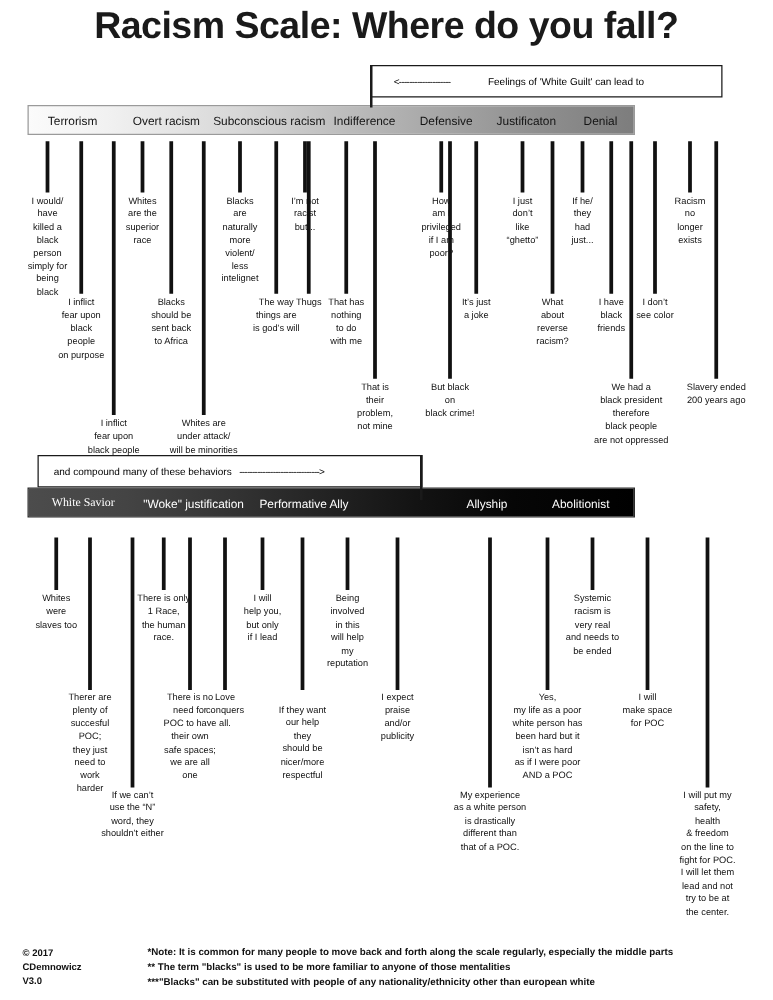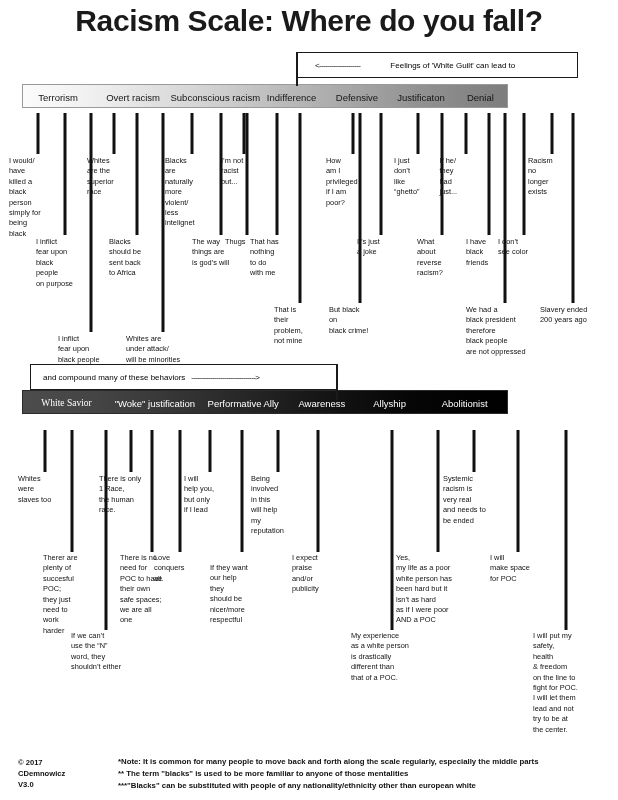--- a/index.html
+++ b/index.html
@@ -129,21 +129,21 @@
     left: 50%;
     transform: translateX(-50%);
     top: 0;
     width: 3px;
     background: #111111;
   }
   .entry .lbl {
     position: absolute;
     left: 50%;
     transform: translateX(-50%);
-    text-align: left;
+    text-align: center;
     font-size: 7.4px;
     line-height: 10.4px;
     color: #111111;
     white-space: pre-line;
   }
 
   
   #copyright {
     position: absolute;
     left: 18px;
@@ -192,21 +192,20 @@
   <div id="compound-stem"></div>
   <div class="callout" id="compound-box">
     <span>and compound many of these behaviors</span>
     <span class="dashline" style="margin-left:6px">-------------------------------&gt;</span>
   </div>
 
   <div class="scalebar" id="scalebar-bottom">
       <div class="seg" style="left: 0%; width: 18%; font-family: Liberation Serif, serif;">White Savior</div>
       <div class="seg" style="left: 18%; width: 18.5%;">"Woke" justification</div>
       <div class="seg" style="left: 36.5%; width: 18%;">Performative Ally</div>
-      <div class="seg" style="left: 54.5%; width: 14.5%;">Awareness</div>
       <div class="seg" style="left: 69%; width: 13.5%;">Allyship</div>
       <div class="seg" style="left: 82.5%; width: 17.5%;">Abolitionist</div>
     </div>
 
   <div id="top-entries">
       <div class="entry" style="left: 9px; top: 113px; width: 58px;">
         <div class="tick" style="height: 41px;"></div>
         <div class="lbl" style="top: 43px; width: 58px;">I would/
 have
 killed a

